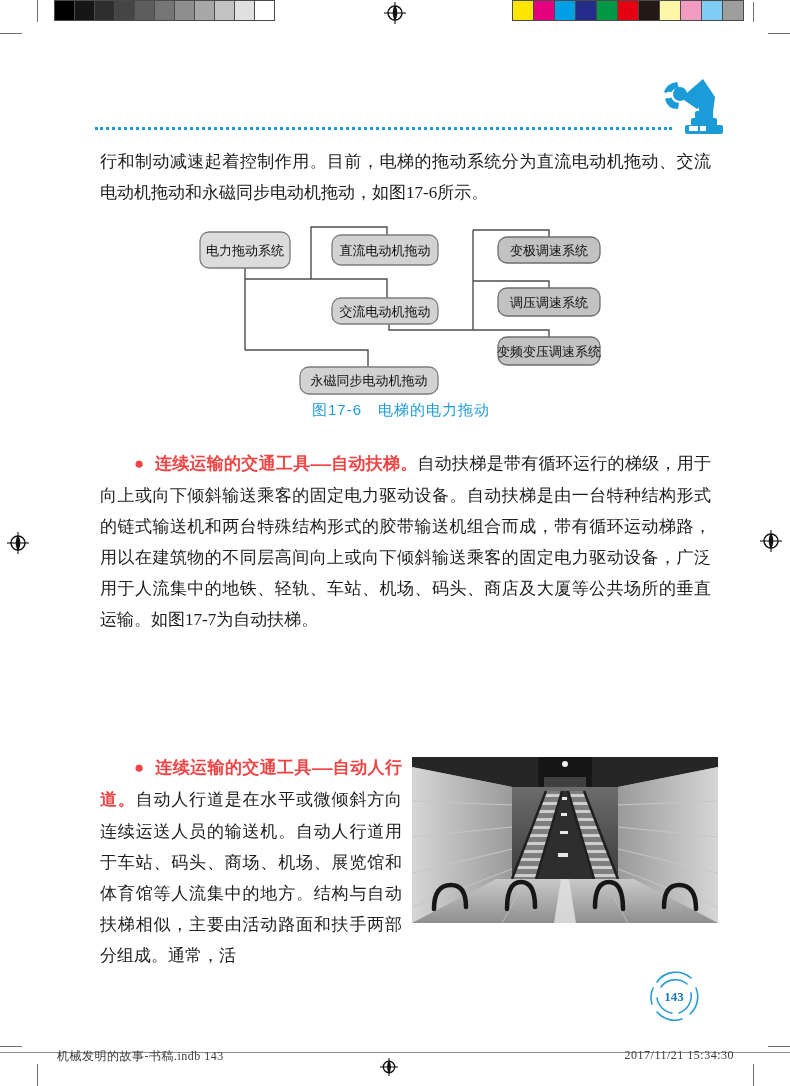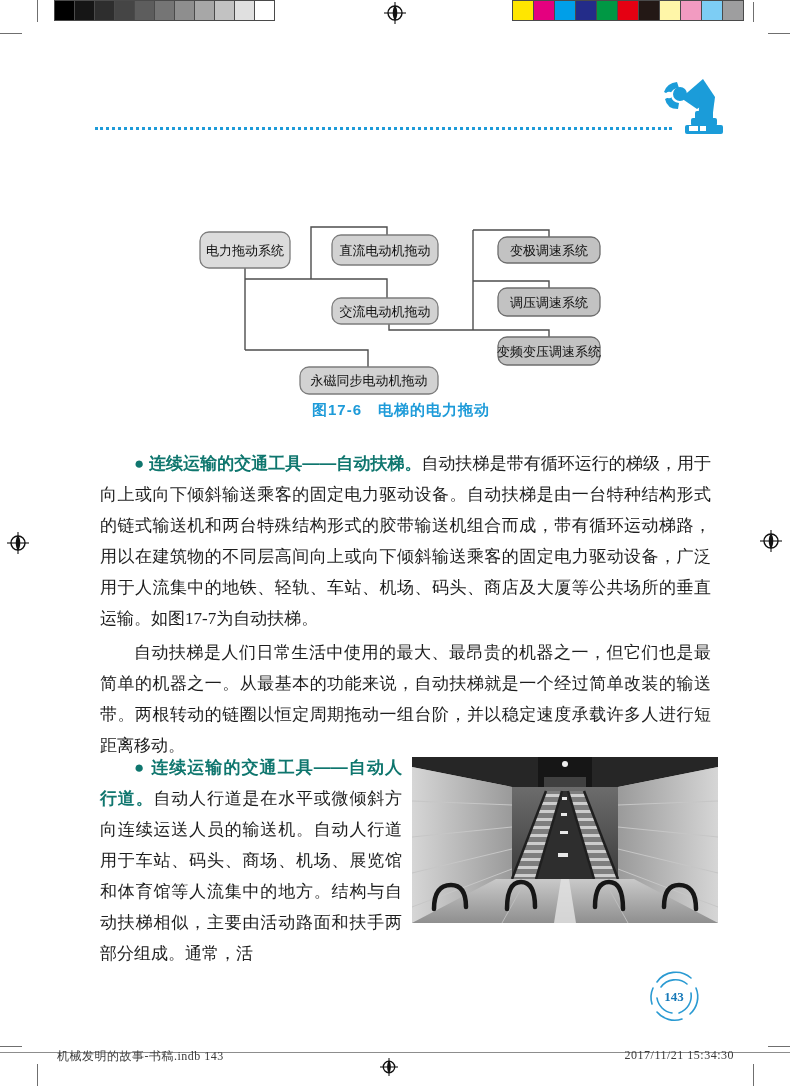--- a/index.html
+++ b/index.html
@@ -19,22 +19,22 @@
      font-family:"Liberation Sans","DejaVu Sans",sans-serif;font-weight:bold;
      font-size:25px;color:#1e9bd9;letter-spacing:2px;}
   .chapter-header .num{margin-right:16px;}
   .dotted-rule{position:absolute;left:95px;top:121px;width:577px;height:6px;
      border-bottom:3px dotted #1e9bd9;}
   .robot{position:absolute;left:655px;top:74px;}
   
   .para{position:absolute;left:100px;width:611px;font-size:17px;line-height:31px;
         text-align:justify;text-justify:inter-character;}
   .indent{text-indent:2em;}
-  .lead{color:#0f766e;font-family:Liberation Sans, sans-serif;font-weight:bold;}
-  .caption{position:absolute;text-align:center;color:#1e9bd9;font-weight:bold;
+  .lead{color:#ef4444;font-family:Liberation Mono, monospace;font-weight:bold;}
+  .caption{position:absolute;text-align:center;color:#1e9bd9;font-weight:normal;
      font-family:"Liberation Sans","DejaVu Sans",sans-serif;font-size:15px;letter-spacing:1px;}
   
   .fig6{position:absolute;left:195px;top:224px;}
   .fig6 text{font-family:"Liberation Serif","DejaVu Serif",serif;font-size:13px;fill:#111;}
   
   .photo{position:absolute;left:412px;top:757px;}
   
   .badge{position:absolute;left:645px;top:967px;}
   .badge text{font-family:"Liberation Serif","DejaVu Serif",serif;font-weight:bold;font-size:13px;fill:#1779b8;}
   
@@ -114,20 +114,21 @@
       <polygon points="45,23 60,23 57,46 43,46"></polygon>
       <rect x="40" y="37" width="18" height="9" rx="2"></rect>
       <rect x="36" y="44" width="26" height="8" rx="2"></rect>
       <rect x="30" y="51" width="38" height="9" rx="2"></rect>
     </g>
     <circle cx="14" cy="21" r="3.2" fill="#fff"></circle>
     <rect x="34" y="52" width="9" height="5" fill="#fff"></rect>
     <rect x="45" y="52" width="6" height="5" fill="#fff"></rect>
   </svg>
 
+  <div class="para" style="top:146px;">行和制动减速起着控制作用。目前，电梯的拖动系统分为直流电动机拖动、交流电动机拖动和永磁同步电动机拖动，如图17-6所示。</div>
 
   <svg class="fig6" width="412" height="172" viewBox="0 0 412 172">
     <g fill="none" stroke="#4d4d4d" stroke-width="1.4">
       <path d="M50,44 V126"></path>
       <path d="M50,55 H192 V74"></path>
       <path d="M116,55 V3 H192 V11"></path>
       <path d="M50,126 H173 V143"></path>
       <path d="M194,98 V106 H278"></path>
       <path d="M278,106 V6"></path>
       <path d="M278,6 H354 V13"></path>
@@ -162,21 +163,20 @@
       <rect x="303" y="113" width="102" height="28" rx="9" fill="#c2c2c2" stroke="#6d6d6d" stroke-width="1.3"></rect>
       <text x="354" y="132" text-anchor="middle">变频变压调速系统</text>
     </g>
   </svg>
   <div class="caption" style="left:195px;top:401px;width:412px;">图17-6　电梯的电力拖动</div>
 
   <div class="para indent" style="top:448px;">
     <span class="lead">●  连续运输的交通工具——自动扶梯。</span><span>自动扶梯是带有循环运行的梯级，用于向上或向下倾斜输送乘客的固定电力驱动设备。自动扶梯是由一台特种结构形式的链式输送机和两台特殊结构形式的胶带输送机组合而成，带有循环运动梯路，用以在建筑物的不同层高间向上或向下倾斜输送乘客的固定电力驱动设备，广泛用于人流集中的地铁、轻轨、车站、机场、码头、商店及大厦等公共场所的垂直运输。如图17-7为自动扶梯。</span>
   </div>
 
-  <div class="para indent" style="top:637px;">自动扶梯是人们日常生活中使用的最大、最昂贵的机器之一，但它们也是最简单的机器之一。从最基本的功能来说，自动扶梯就是一个经过简单改装的输送带。两根转动的链圈以恒定周期拖动一组台阶，并以稳定速度承载许多人进行短距离移动。</div>
 
   <div class="para indent" style="top:752px;width:302px;">
     <span class="lead">●  连续运输的交通工具——自动人行道。</span><span>自动人行道是在水平或微倾斜方向连续运送人员的输送机。自动人行道用于车站、码头、商场、机场、展览馆和体育馆等人流集中的地方。结构与自动扶梯相似，主要由活动路面和扶手两部分组成。通常，活</span>
   </div>
 
   <svg class="photo" width="306" height="166" viewBox="0 0 306 166">
     <defs>
       <linearGradient id="wallL" x1="0" y1="0" x2="1" y2="0">
         <stop offset="0" stop-color="#d6d6d6"></stop>
           <stop offset="1" stop-color="#9a9a9a"></stop>

